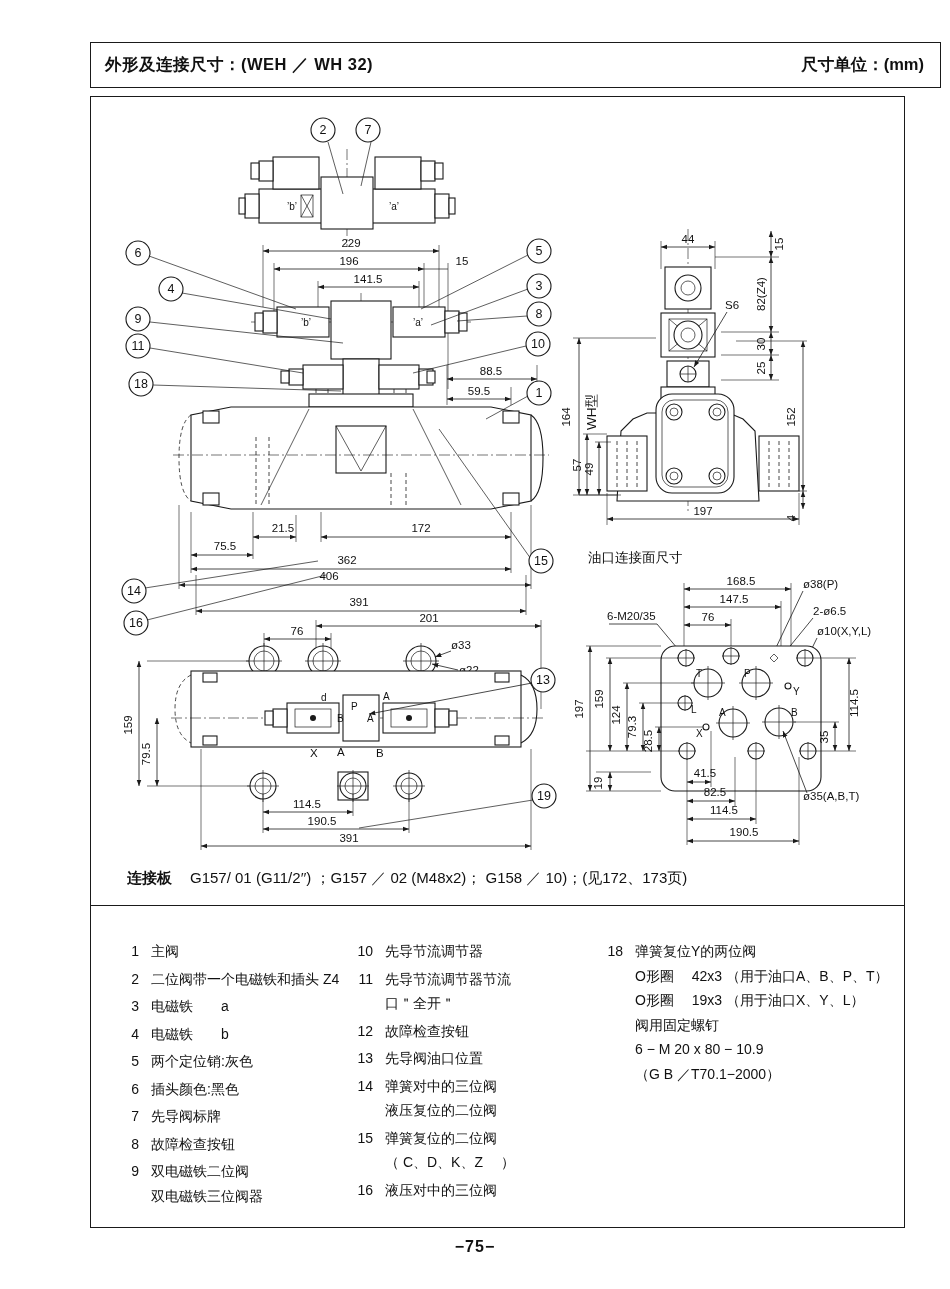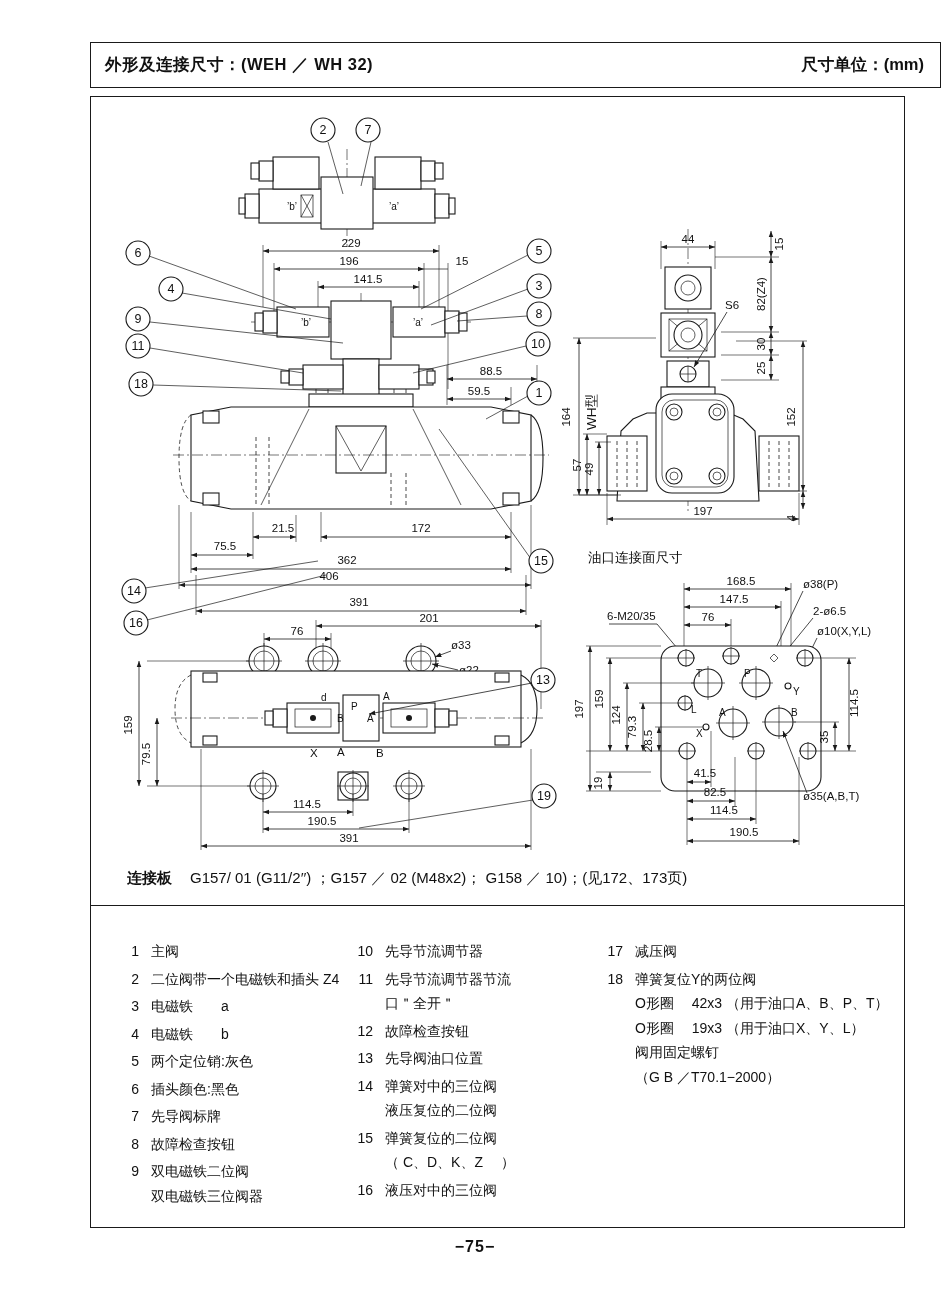--- a/index.html
+++ b/index.html
@@ -671,32 +671,27 @@
         </div>
         <div class="pitem">
           <span class="pno">16</span>
           <span class="ptext">
             <div>液压对中的三位阀</div>
           </span>
         </div>
       </div>
     <div class="parts c3">
         <div class="pitem">
-          <span class="pno">17</span>
-          <span class="ptext">
-            <div>减压阀</div>
-          </span>
-        </div>
-        <div class="pitem">
           <span class="pno">18</span>
           <span class="ptext">
             <div>弹簧复位Y的两位阀</div>
             <div>O形圈　 42x3 （用于油口A、B、P、T）</div>
             <div>O形圈　 19x3 （用于油口X、Y、L）</div>
             <div>阀用固定螺钉</div>
+            <div>6 − M 20 x 80 − 10.9</div>
             <div>（G B ／T70.1−2000）</div>
           </span>
         </div>
       </div>
 
   </div>
 
   <div class="page-num">−75−</div>
 
 </div>

